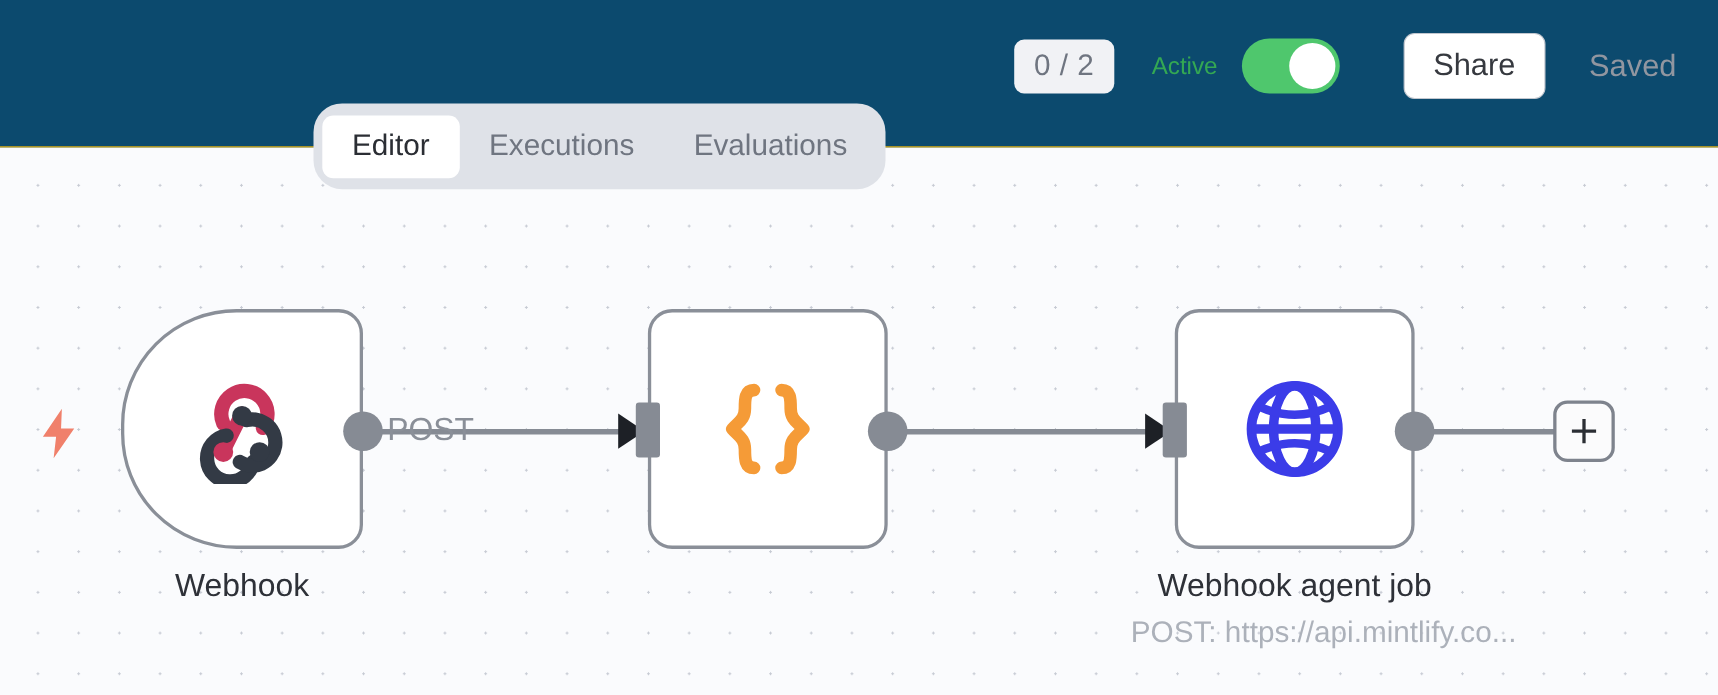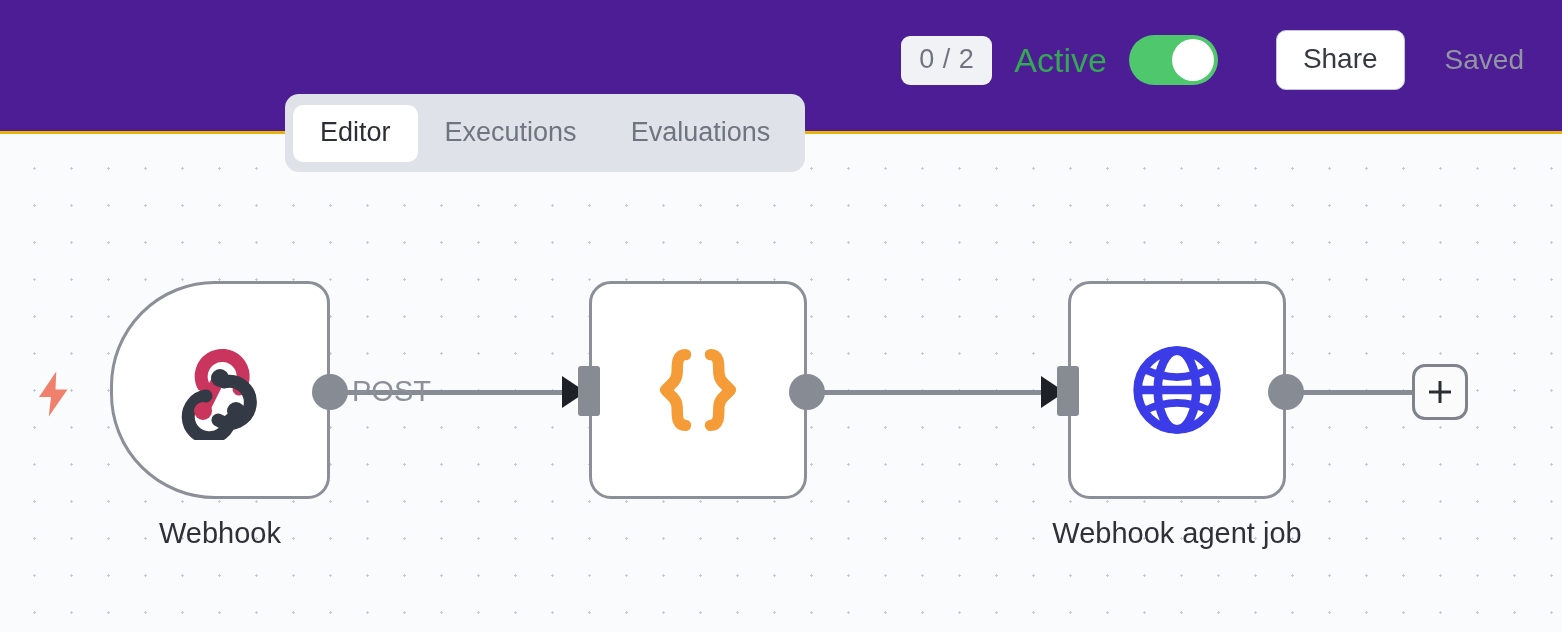--- a/index.html
+++ b/index.html
@@ -18,22 +18,22 @@
     height: 632px;
     background: #ffffff;
   }
 
   
   .header {
     position: absolute;
     left: 0; top: 0;
     width: 1562px;
     height: 134px;
-    background: #4c1d95;
-    border-bottom: 3px solid #eab308;
+    background: #0c4a6e;
+    border-bottom: 1px solid #eab308;
     z-index: 30;
   }
 
   .header-right {
     position: absolute;
     right: 38px;
     top: 0;
     height: 120px;
     display: flex;
     align-items: center;
@@ -45,22 +45,22 @@
     border-radius: 9px;
     color: #6f7580;
     font-size: 27px;
     letter-spacing: 0.5px;
     padding: 10px 18px 12px 18px;
     line-height: 1;
   }
 
   .active-label {
     color: #34a853;
-    font-size: 34px;
-    margin-left: 22px;
+    font-size: 22px;
+    margin-left: 34px;
     line-height: 1;
   }
 
   .toggle {
     position: relative;
     width: 89px;
     height: 50px;
     border-radius: 25px;
     background: #4fc76d;
     margin-left: 22px;
@@ -97,21 +97,21 @@
     line-height: 1;
   }
 
   
   .tabs {
     position: absolute;
     left: 285px;
     top: 94px;
     height: 78px;
     background: #dfe2e8;
-    border-radius: 14px;
+    border-radius: 26px;
     display: flex;
     align-items: center;
     padding: 8px;
     gap: 0px;
     z-index: 40;
   }
   .tab {
     font-size: 27px;
     color: #6f7580;
     padding: 14px 27px 16px 27px;
@@ -366,16 +366,17 @@
       </svg>
     </div>
 
     <div class="node-label label-webhook">
       <div class="title">Webhook</div>
     </div>
 
 
     <div class="node-label label-http">
       <div class="title">Webhook agent job</div>
+      <div class="subtitle">POST: https://api.mintlify.co...</div>
     </div>
 
   </div>
 </div>
 
 </body></html>

